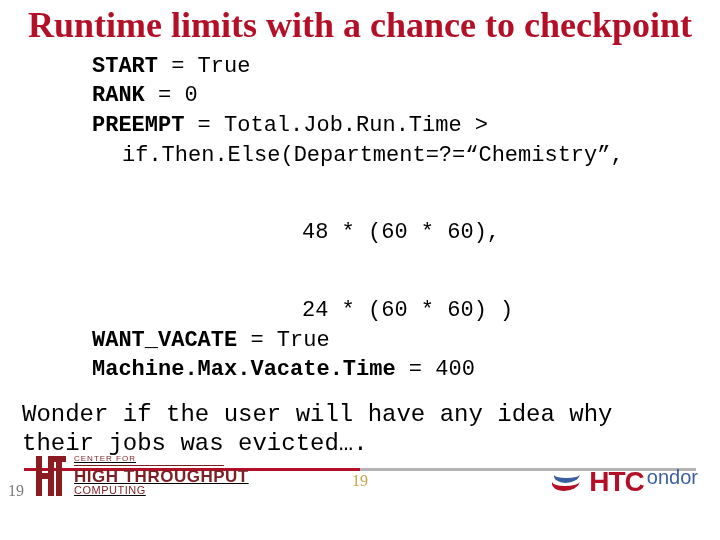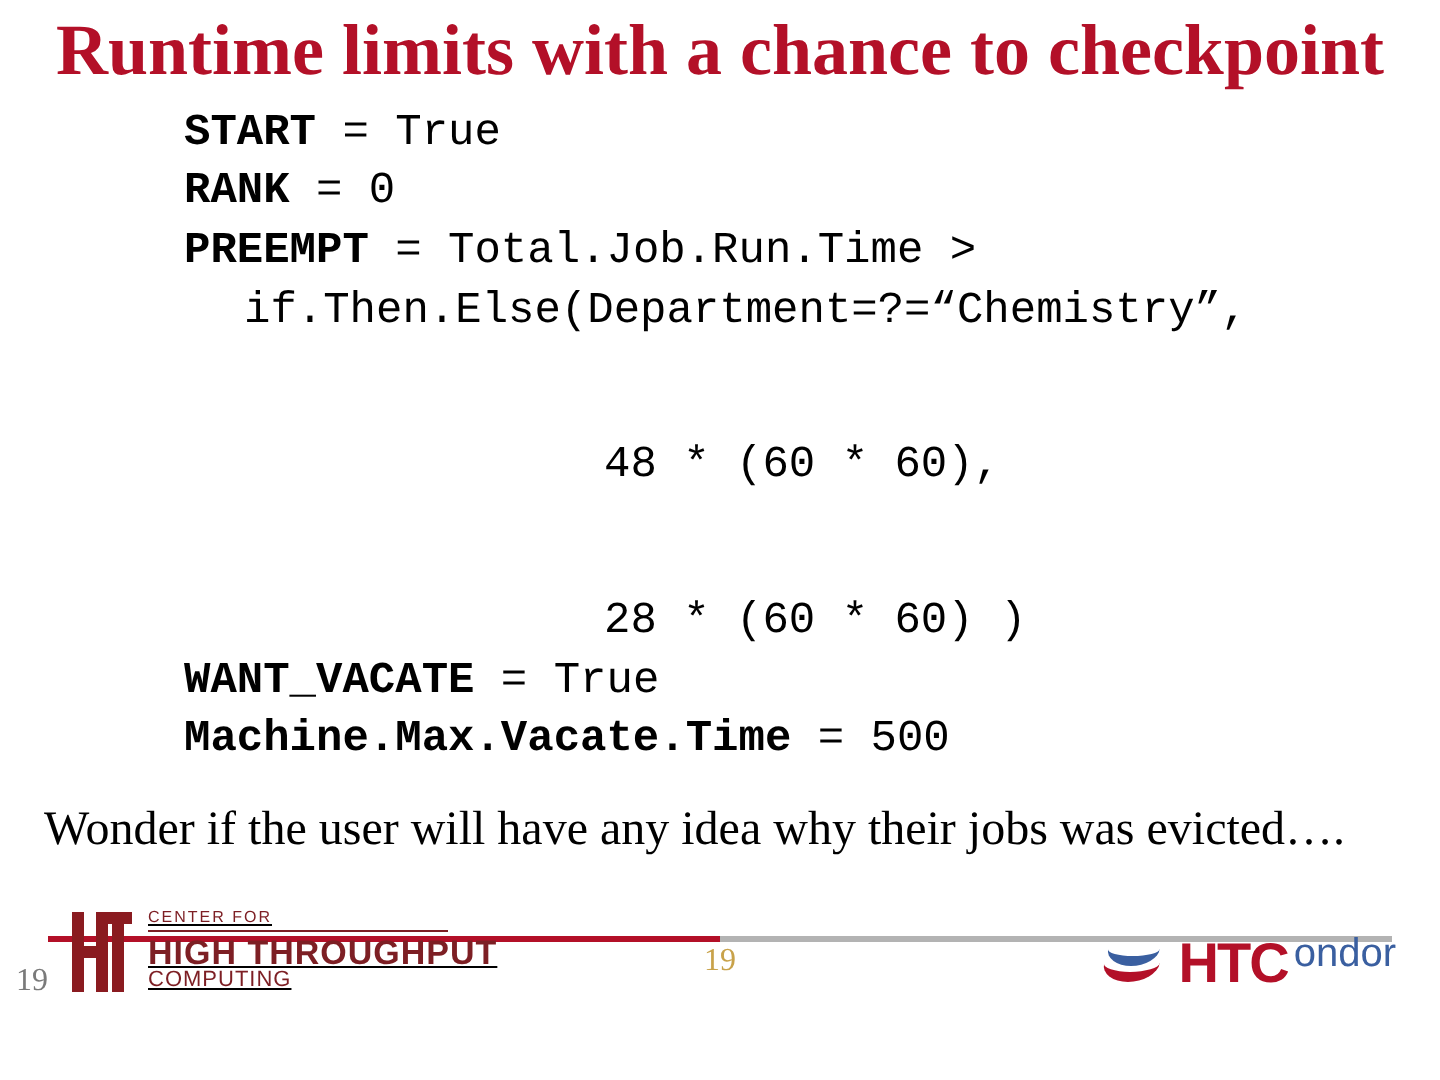--- a/index.html
+++ b/index.html
@@ -4,21 +4,21 @@
 <style>
   * { margin: 0; padding: 0; box-sizing: border-box; }
   html, body { width: 720px; height: 540px; background: #fff; font-family: "Times New Roman", Times, serif; overflow: hidden; }
   .slide { position: relative; width: 720px; height: 508px; }
   .title { color: #b31028; font-weight: bold; font-size: 36px; text-align: center; line-height: 1.1; padding: 6px 24px 0 24px; }
   .content { padding: 6px 4px 0 92px; }
   .code { font-family: "Courier New", Courier, monospace; font-size: 22px; color: #000; line-height: 1.35; }
   .code .kw { font-weight: bold; }
   .code .ind1 { padding-left: 30px; }
   .code .ind2 { padding-left: 210px; margin-top: 48px; }
-  .remark { margin: 16px 22px 0 22px; font-size: 24px; line-height: 1.2; }
+  .remark { margin: 16px 22px 0 22px; font-size: 24px; line-height: 1.2; font-family: Liberation Mono, monospace; }
   .divider { position: absolute; left: 24px; right: 24px; top: 468px; height: 3px; display: flex; }
   .divider .red { flex: 1; background: #b31028; height: 3px; }
   .divider .gray { flex: 1; background: #b3b3b3; height: 3px; }
   .footer { position: absolute; left: 0; right: 0; bottom: 0; height: 68px; }
   .pg-left { position: absolute; left: 4px; bottom: 8px; font-size: 16px; color: #7a7a7a; background: rgba(255,255,255,0.7); padding: 0 4px; border-radius: 3px; }
   .pg-center { position: absolute; left: 50%; transform: translateX(-50%); bottom: 18px; font-size: 16px; color: #c8a24a; }
   .logo-left { position: absolute; left: 30px; bottom: 12px; display: flex; align-items: center; gap: 8px; text-decoration: underline; }
   .ht-mark { position: relative; width: 36px; height: 40px; }
   .ht-mark .bar-v { position: absolute; left: 6px; top: 0; width: 6px; height: 40px; background: #8a1b20; }
   .ht-mark .bar-v2 { position: absolute; left: 18px; top: 0; width: 6px; height: 40px; background: #8a1b20; }
@@ -43,23 +43,23 @@
 
   <div class="title">Runtime limits with a chance to checkpoint</div>
 
   <div class="content">
     <div class="code">
       <div><span class="kw">START</span><span> = True</span></div>
       <div><span class="kw">RANK</span><span> = 0</span></div>
       <div><span class="kw">PREEMPT</span><span> = Total.Job.Run.Time &gt;</span></div>
       <div class="ind1">if.Then.Else(Department=?=“Chemistry”,</div>
       <div class="ind2">48 * (60 * 60),</div>
-      <div class="ind2">28 * (60 * 60) )</div>
+      <div class="ind2">24 * (60 * 60) )</div>
       <div><span class="kw">WANT_VACATE</span><span> = True</span></div>
-      <div><span class="kw">Machine.Max.Vacate.Time</span><span> = 500</span></div>
+      <div><span class="kw">Machine.Max.Vacate.Time</span><span> = 400</span></div>
     </div>
   </div>
 
   <div class="remark">Wonder if the user will have any idea why their jobs was evicted….</div>
 
   <div class="divider">
     <div class="red"></div>
     <div class="gray"></div>
   </div>
 

